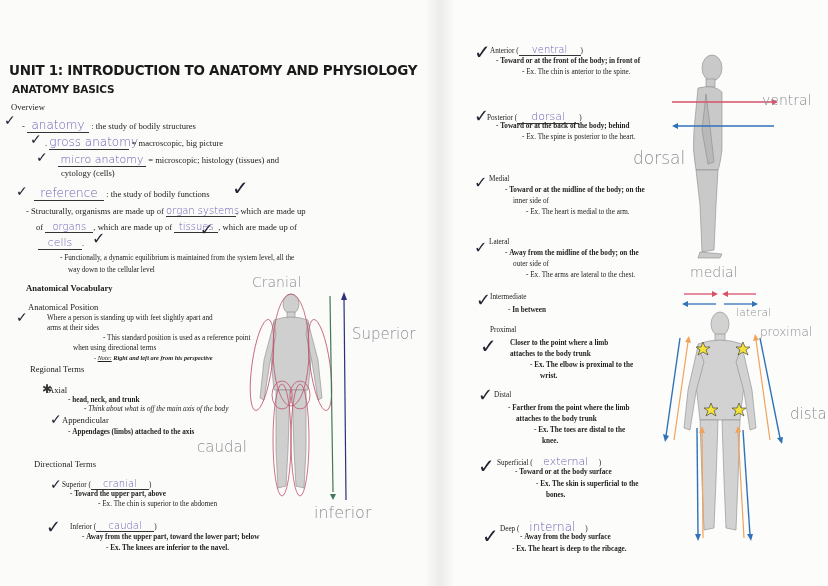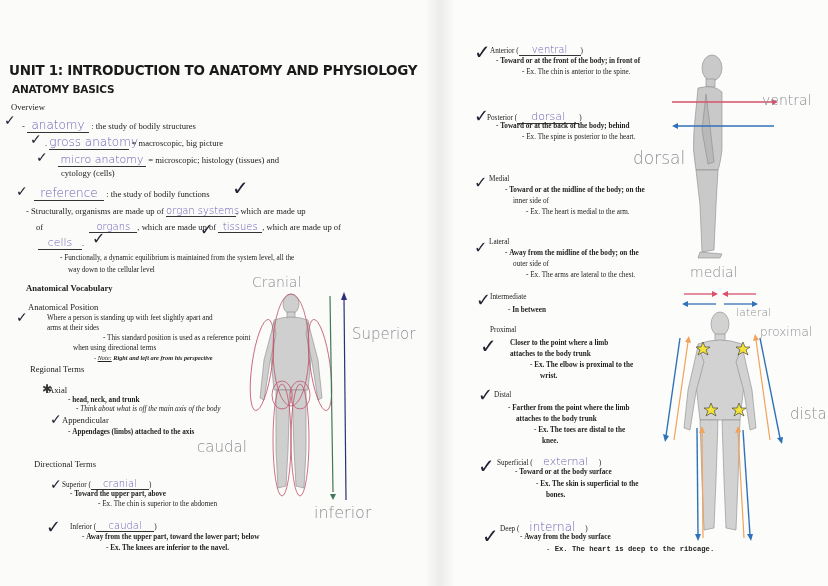--- a/index.html
+++ b/index.html
@@ -54,21 +54,21 @@
   <span>: the study of bodily functions</span>
 </div>
 <div class="abs check" style="left:232px;top:176px;font-size:20px;">✓</div>
 
 <div class="abs t" style="left:26px;top:205px;">
   <span>- </span><span>Structurally, organisms are made up of</span>
   <span class="blank hand" style="width:70px;font-size:10px;">organ systems</span><span>, which are made up</span>
 </div>
 <div class="abs t" style="left:36px;top:221px;">
   <span>of</span>
-  <span class="blank hand" style="width:48px;font-size:10px;margin-left:44px;">organs</span><span>, which are made up of</span>
+  <span class="blank hand" style="width:48px;font-size:10px;">organs</span><span>, which are made up of</span>
   <span class="blank hand" style="width:44px;font-size:10px;">tissues</span><span>, which are made up of</span>
 </div>
 <div class="abs t" style="left:38px;top:236px;">
   <span class="blank hand" style="width:44px;font-size:11px;">cells</span><span>.</span>
 </div>
 <div class="abs check" style="left:92px;top:229px;font-size:16px;">✓</div>
 <div class="abs check" style="left:200px;top:220px;font-size:16px;">✓</div>
 
 <div class="abs sm" style="left:60px;top:254px;"><span>- </span><span>Functionally, a dynamic equilibrium is maintained from the system level, all the</span></div>
 <div class="abs sm" style="left:68px;top:266px;">way down to the cellular level</div>
@@ -82,21 +82,21 @@
 <div class="abs sm" style="left:73px;top:344px;">when using directional terms</div>
 <div class="abs" style="left:94px;top:354px;font-size:6.3px;">
   <span>- </span><span class="it" style="text-decoration:underline;">Note:</span>
   <span class="it b">Right and left are from his perspective</span>
 </div>
 
 <div class="abs t" style="left:30px;top:364px;">Regional Terms</div>
 <div class="abs" style="left:42px;top:382px;font-size:12px;color:#333;">✱</div>
 <div class="abs t" style="left:48px;top:385px;">Axial</div>
 <div class="abs sm" style="left:68px;top:396px;"><span>- </span><span class="b">head, neck, and trunk</span></div>
-<div class="abs sm it" style="left:76px;top:405px;"><span>- </span><span>Think about what is off the main axis of the body</span></div>
+<div class="abs sm it" style="left:84px;top:405px;"><span>- </span><span>Think about what is off the main axis of the body</span></div>
 <div class="abs check" style="left:50px;top:411px;">✓</div>
 <div class="abs t" style="left:62px;top:415px;">Appendicular</div>
 <div class="abs sm" style="left:68px;top:428px;"><span>- </span><span class="b">Appendages (limbs) attached to the axis</span></div>
 
 <div class="abs t" style="left:34px;top:459px;">Directional Terms</div>
 <div class="abs check" style="left:50px;top:476px;">✓</div>
 <div class="abs sm" style="left:62px;top:478px;">
   <span>Superior (</span><span class="blank hand" style="width:58px;font-size:10px;">cranial</span><span>)</span>
 </div>
 <div class="abs sm" style="left:70px;top:490px;"><span>- </span><span class="b">Toward the upper part, above</span></div>
@@ -188,21 +188,21 @@
 </div>
 <div class="abs sm" style="left:515px;top:468px;"><span>- </span><span class="b">Toward or at the body surface</span></div>
 <div class="abs sm" style="left:536px;top:480px;"><span>- </span><span class="b">Ex. The skin is superficial to the</span></div>
 <div class="abs sm" style="left:546px;top:491px;"><span class="b">bones.</span></div>
 
 <div class="abs sm" style="left:500px;top:520px;">
   <span>Deep (</span><span class="hand" style="font-size:12px;display:inline-block;width:66px;text-align:center;">internal</span><span>)</span>
 </div>
 <div class="abs check" style="left:482px;top:524px;font-size:20px;">✓</div>
 <div class="abs sm" style="left:520px;top:533px;"><span>- </span><span class="b">Away from the body surface</span></div>
-<div class="abs sm" style="left:546px;top:545px;font-family:Liberation Mono, monospace;"><span>- </span><span class="b">Ex. The heart is deep to the ribcage.</span></div>
+<div class="abs sm" style="left:512px;top:545px;"><span>- </span><span class="b">Ex. The heart is deep to the ribcage.</span></div>
 
 <svg style="left:660px;top:30px;" width="168" height="240">
   <g fill="#c9c9c9" stroke="#8a8a8a" stroke-width="0.6">
     <ellipse cx="52" cy="38" rx="10" ry="13"></ellipse>
     <rect x="46" y="49" width="9" height="8"></rect>
     <path d="M38 58 Q54 54 62 62 L62 120 Q60 135 58 140 L36 140 Q32 120 34 100 Z"></path>
     <path d="M36 140 L58 140 L56 175 L54 220 L42 222 L40 175 Z"></path>
     <path d="M40 222 L62 224 L60 228 L38 228 Z"></path>
     <path d="M46 64 L50 96 L54 132 L48 134 L42 100 Z" fill="#b9b9b9"></path>
   </g>

